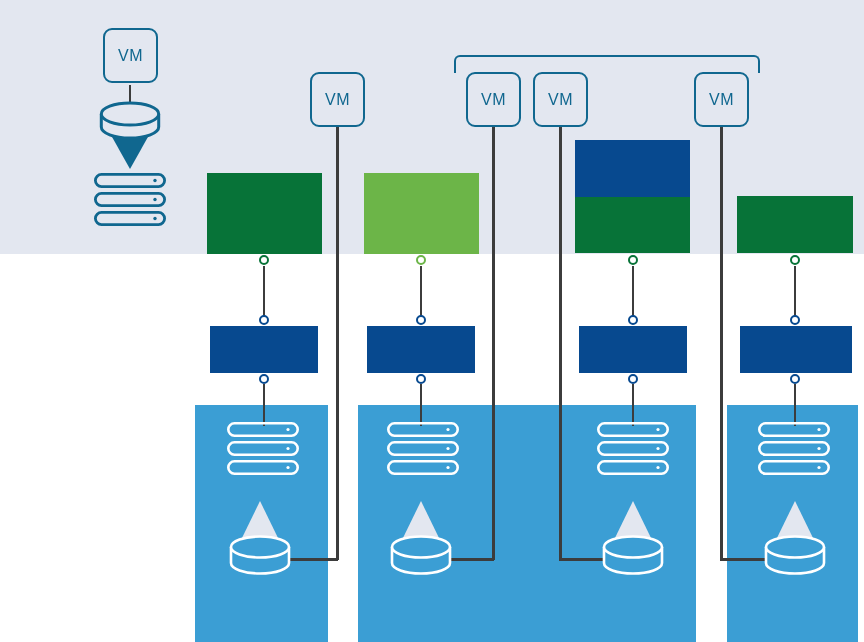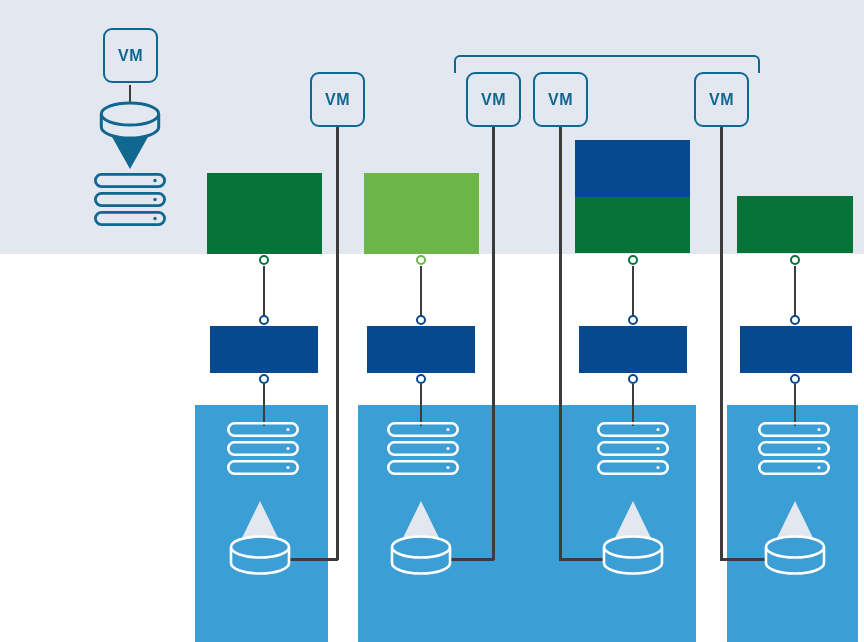--- a/index.html
+++ b/index.html
@@ -20,21 +20,21 @@
   .band{position:absolute;left:0;top:0;width:864px;height:254px;background:var(--band-bg);}
   .bracket{
     position:absolute;left:454px;top:55px;width:306px;height:18px;box-sizing:border-box;
     border-top:2.5px solid var(--teal);border-left:2.5px solid var(--teal);border-right:2.5px solid var(--teal);
     border-radius:6px 6px 0 0;
   }
   .vm{
     position:absolute;width:55px;height:55px;box-sizing:border-box;
     border:2.5px solid var(--teal);border-radius:9px;background:var(--band-bg);
     display:flex;align-items:center;justify-content:center;
-    font-weight:bold;font-size:16px;letter-spacing:.5px;color:var(--teal);
+    font-weight:normal;font-size:16px;letter-spacing:.5px;color:var(--teal);
     z-index:5;
   }
   .rect{position:absolute;}
   .panel{position:absolute;top:405px;height:237px;background:var(--panel-blue);z-index:1;}
   .thin{position:absolute;width:1.6px;background:var(--line-dark);z-index:2;}
   .dline{position:absolute;background:var(--line-dark);z-index:2;}
   .ring{
     position:absolute;width:10px;height:10px;box-sizing:border-box;border-radius:50%;
     background:#fff;z-index:3;
   }

